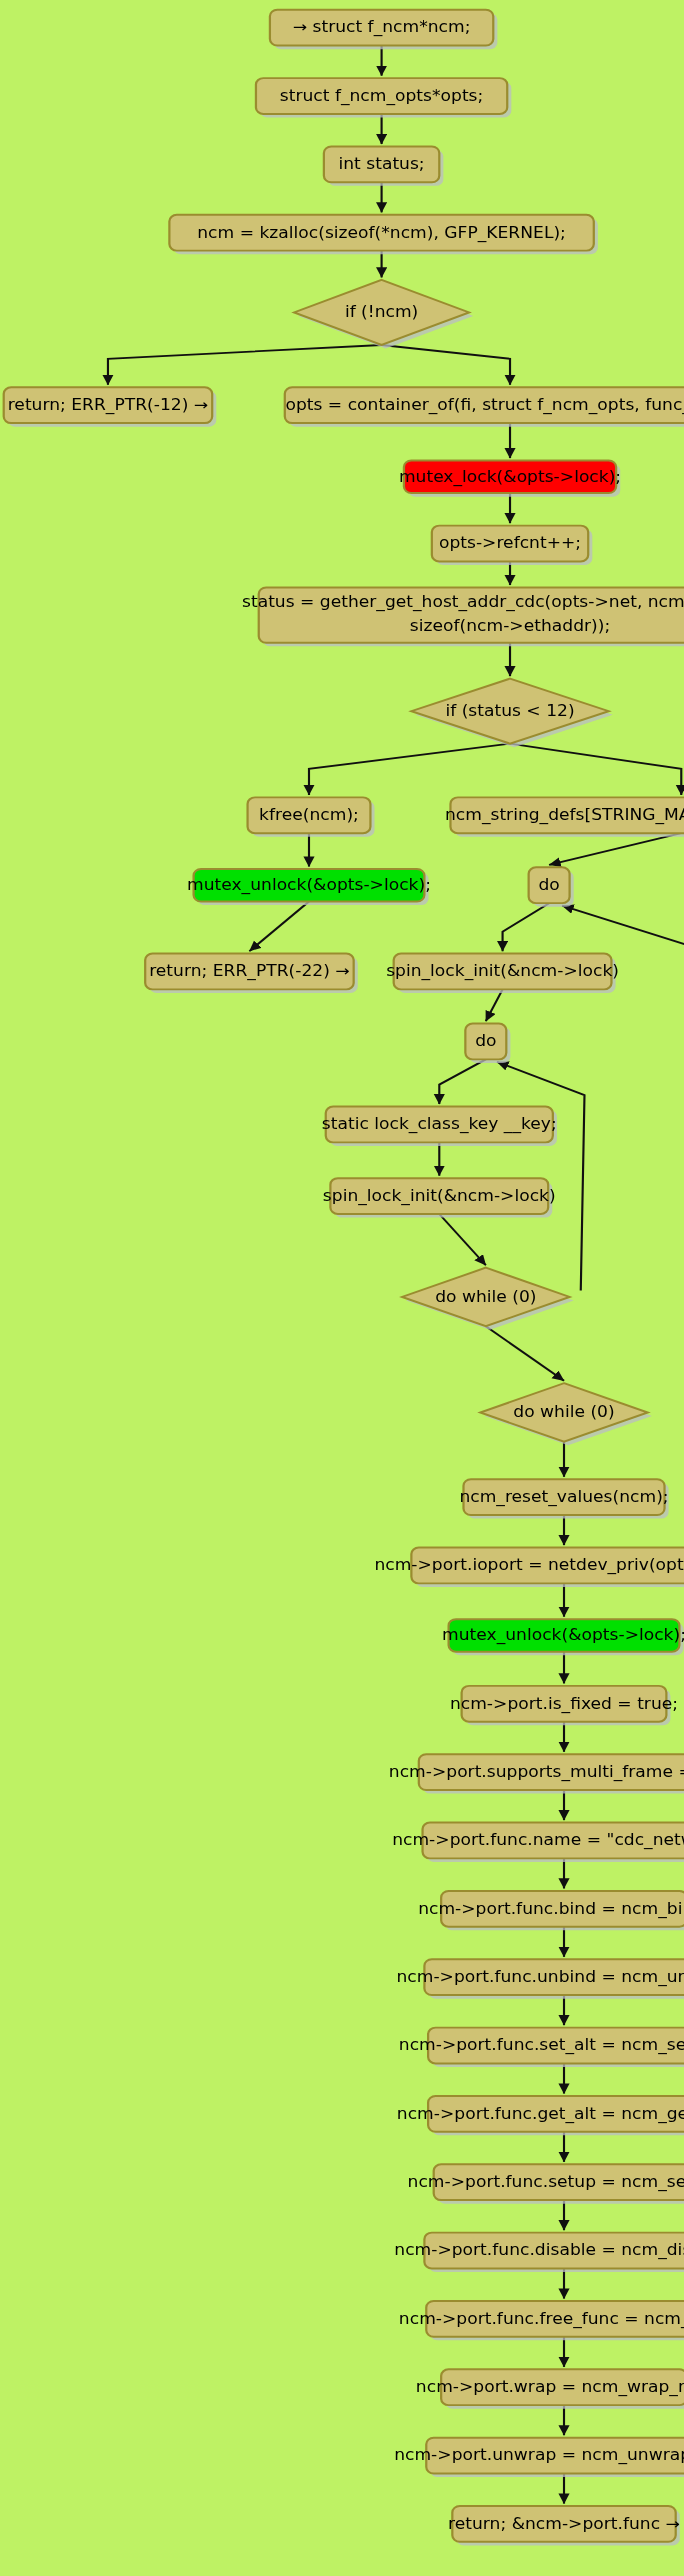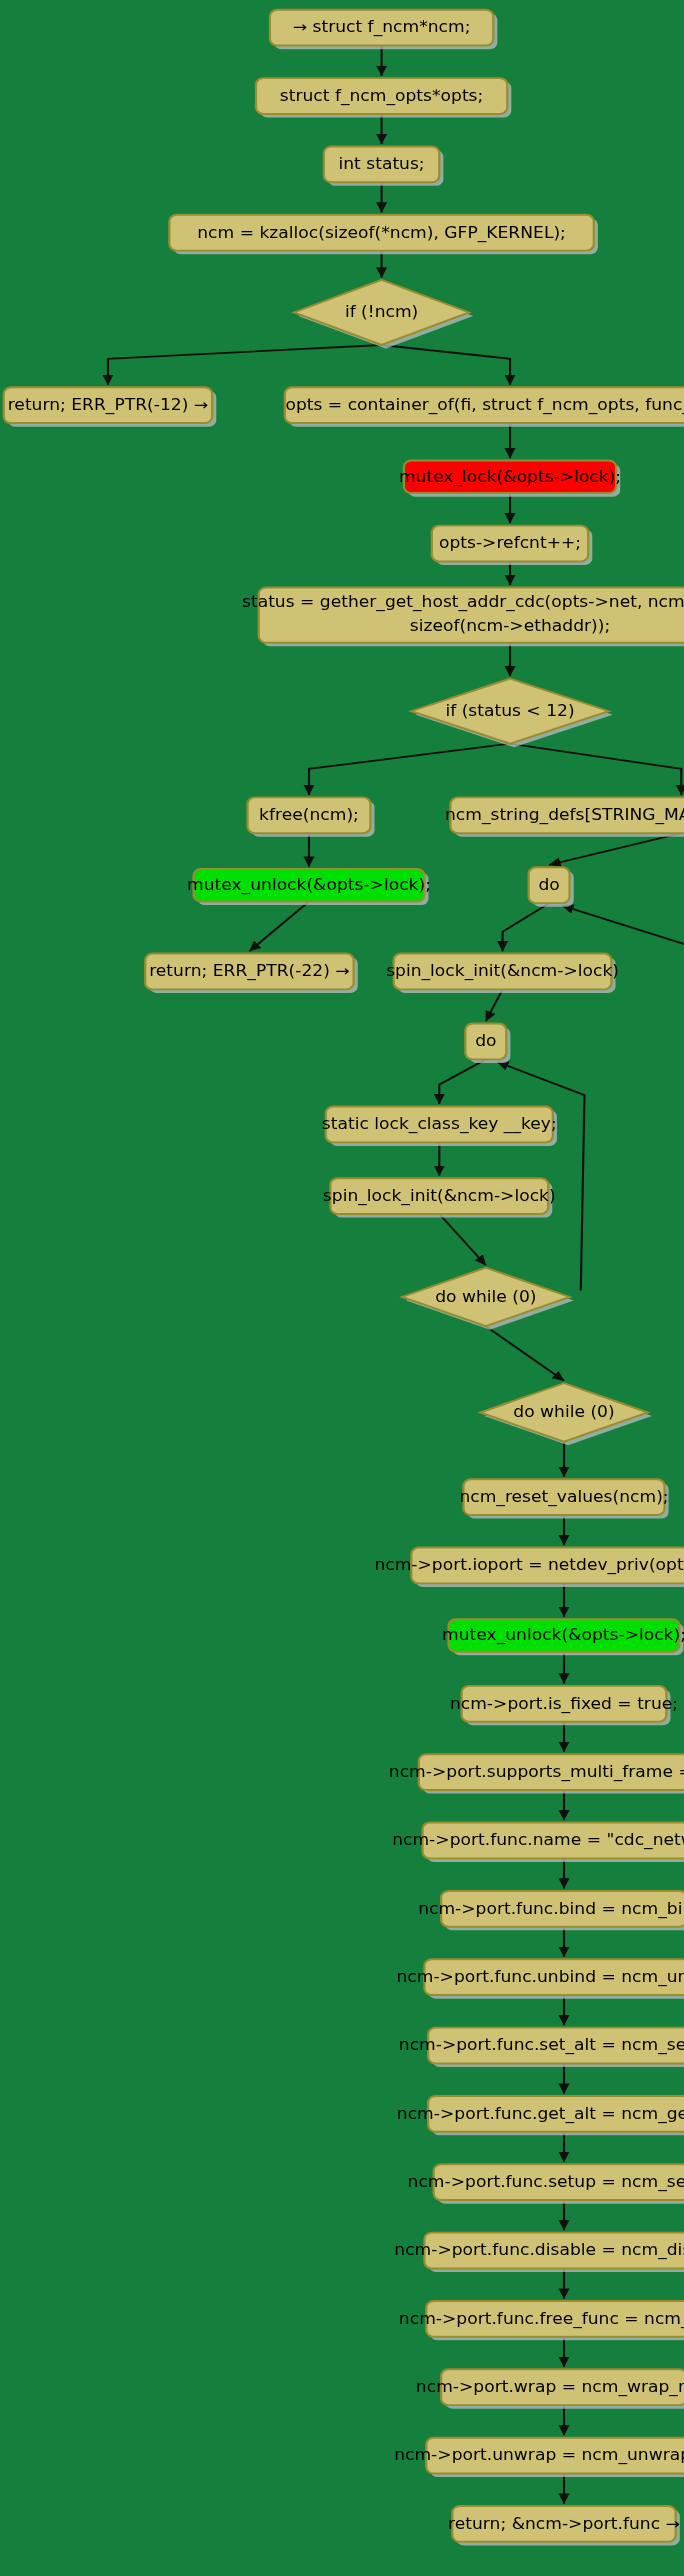--- a/index.html
+++ b/index.html
@@ -1,17 +1,17 @@
 <!DOCTYPE html>
 <html style="font-size:15px"><head>
 <meta charset="utf-8">
 <style>
   html,body{margin:0;padding:0;background:#ffffff;}
   body{font-family:"DejaVu Sans", sans-serif;}
-  #chart-root{position:relative;width:685px;height:2576px;background:#15803d;overflow:hidden;}
+  #chart-root{position:relative;width:685px;height:2576px;background:#bef264;overflow:hidden;}
   svg#flow{position:absolute;left:0;top:0;width:685px;height:2576px;display:block;}
   .node-shape{stroke:#9a8c2f;stroke-width:1.2px;}
   .node-text{font-family:"DejaVu Sans", sans-serif;font-size:9.2px;fill:#000000;text-anchor:middle;dominant-baseline:middle;}
   .edge{stroke:#101010;stroke-width:1.15px;fill:none;}
   .shadow{fill:#b9bcc4;opacity:.75;}
 </style>
 </head>
 <body>
 
 <div id="chart-root">

